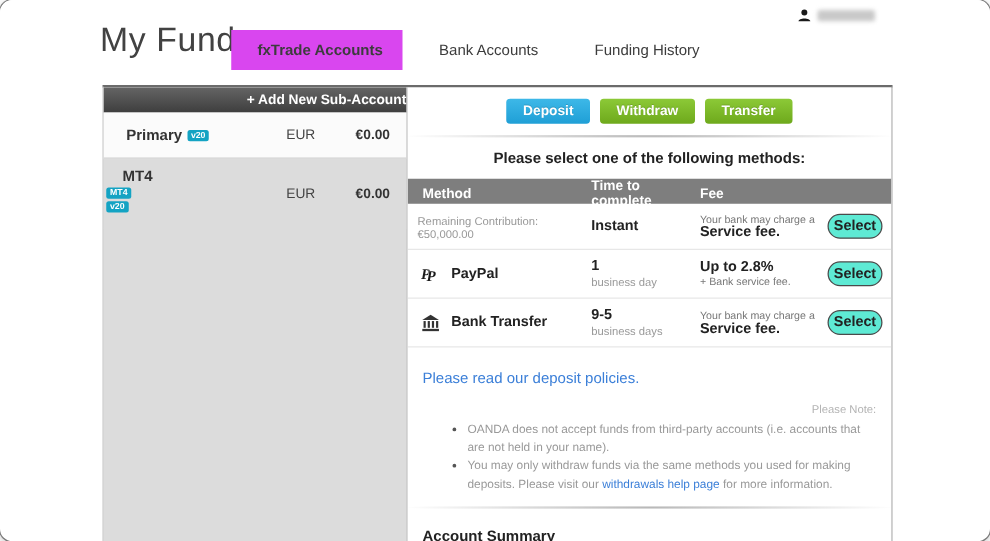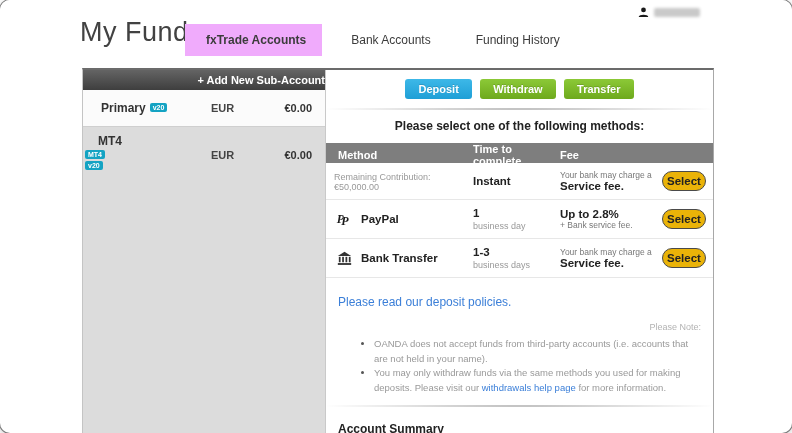--- a/index.html
+++ b/index.html
@@ -10,42 +10,42 @@
 
   
   .topbar { position:absolute; top:0; left:0; right:0; height:68px; background:#fff; }
   .user-chip { position:absolute; top:7px; right:92px; display:flex; align-items:center; gap:5px; }
   .user-chip svg { display:block; }
   .redacted { background:#c9c9c9; border-radius:2px; filter:blur(1.5px); }
   .user-redacted { width:46px; height:9px; }
   .page-title { position:absolute; left:80px; top:17px; font-size:27px; color:#424242; letter-spacing:.5px; }
   .tabs { position:absolute; left:185px; top:24px; display:flex; align-items:center; }
   .tab { font-size:12px; color:#3c3c3c; padding:9px 16px; margin-right:13px; cursor:pointer; white-space:nowrap; }
-  .tab.active { background:#f0abfc; font-weight:bold;padding-left:21px; }
+  .tab.active { background:#d946ef; font-weight:bold;padding-left:21px; }
 
   
   .content { position:absolute; left:82px; top:68px; width:632px; bottom:0;
              border-top:2px solid #6b6b6b; border-left:1px solid #c4c4c4; border-right:1px solid #a8a8a8;
              display:flex; background:#fff; }
 
   
   .sidebar { width:243px; background:#dcdcdc; border-right:1px solid #c9c9c9; position:relative; }
   .sb-header { height:20px; background:linear-gradient(#646464,#3e3e3e); color:#fff; font-size:11px;
                font-weight:bold; text-align:right; line-height:20px; cursor:pointer; }
   .acct-row { position:relative; cursor:pointer; }
   .acct-row.primary { background:#fbfbfb; height:37px; border-bottom:1px solid #cfcfcf; }
   .acct-row.mt4 { background:#dcdcdc; height:56px; }
   .acct-name { font-weight:bold; font-size:12px; color:#333; }
   .primary .acct-name { position:absolute; left:18px; top:11px; }
   .mt4 .acct-name { position:absolute; left:15px; top:7px; }
   .badge { display:inline-block; background:#14a3c3; color:#fff; font-size:7px; font-weight:bold;
            padding:1px 3px; border-radius:2px; vertical-align:2px; }
   .primary .badge { margin-left:4px; }
   .badge-col { position:absolute; left:2px; top:23px; display:flex; flex-direction:column; gap:2px; align-items:flex-start; }
-  .acct-cur { position:absolute; left:128px; top:50%; transform:translateY(-50%); font-size:11px; font-weight:bold; color:#444; }
+  .acct-cur { position:absolute; left:146px; top:50%; transform:translateY(-50%); font-size:11px; font-weight:normal; color:#444; }
   .acct-bal { position:absolute; right:13px; top:50%; transform:translateY(-50%); font-size:11px; font-weight:bold; color:#333; }
 
   
   .main { flex:1; background:#fff; overflow:hidden; }
   .actions { text-align:center; padding-top:9px; }
   .btn { display:inline-block; border:none; border-radius:3px; color:#fff; font-family:inherit;
          font-size:11px; font-weight:bold; padding:4px 13px; margin:0 2px; cursor:pointer;
          text-shadow:0 -1px 0 rgba(0,0,0,.15); }
   .btn-deposit { background:linear-gradient(#3db8e8,#1f9fd6); }
   .btn-green { background:linear-gradient(#8cc937,#6ea91c); }
@@ -64,21 +64,21 @@
   .m-top { display:flex; align-items:center; gap:7px; }
   .m-name { font-size:11.5px; font-weight:bold; color:#222; white-space:nowrap; }
   .m-sub { font-size:9px; color:#999; margin-top:2px; }
   .m-sub:empty, .sm:empty { display:none; }
   .m-time { padding-left:12px; }
   .m-time .big { font-size:11.5px; font-weight:bold; color:#222; }
   .m-fee { padding-left:12px; }
   .sm { font-size:8.5px; color:#777; }
   .m-fee .big { font-size:11.5px; font-weight:bold; color:#222; }
   .m-select { justify-self:center; }
-  .select-btn { background:#eab308; border:1px solid #4a4a4a; border-radius:11px; font-family:inherit;
+  .select-btn { background:#5eead4; border:1px solid #4a4a4a; border-radius:11px; font-family:inherit;
                 font-size:11.5px; font-weight:bold; color:#222; padding:3px 4px; cursor:pointer; }
   .icon-cell { width:20px; display:flex; justify-content:center; }
 
   .policies-link { margin:17px 12px 0; font-size:12px; color:#3b7fd8; cursor:pointer; }
   .note-label { margin:13px 12px 0; font-size:9px; color:#b3b3b3;text-align:right; }
   .notes-list { margin:5px 12px 0 48px; font-size:9.5px; color:#999; line-height:1.55; }
   .notes-list li::marker { color:#555; }
   .inline-link { color:#3b7fd8; cursor:pointer; }
 
   .summary { margin:8px 12px 0; }
@@ -201,21 +201,21 @@
                     <rect x="10.2" y="7" width="2.1" height="6.5" fill="#333"></rect>
                     <rect x="14.2" y="7" width="2.1" height="6.5" fill="#333"></rect>
                     <rect x="1" y="14.5" width="16" height="2.2" fill="#333"></rect>
                   </svg>
               </span>
               <span class="m-name">Bank Transfer</span>
             </div>
 
           </div>
           <div class="m-time">
-            <div class="big">1-3</div>
+            <div class="big">9-5</div>
             <div class="m-sub">business days</div>
           </div>
           <div class="m-fee">
             <div class="sm">Your bank may charge a</div>
             <div class="big">Service fee.</div>
 
           </div>
           <div class="m-select"><button class="select-btn">Select</button></div>
         </div>
       </div>

